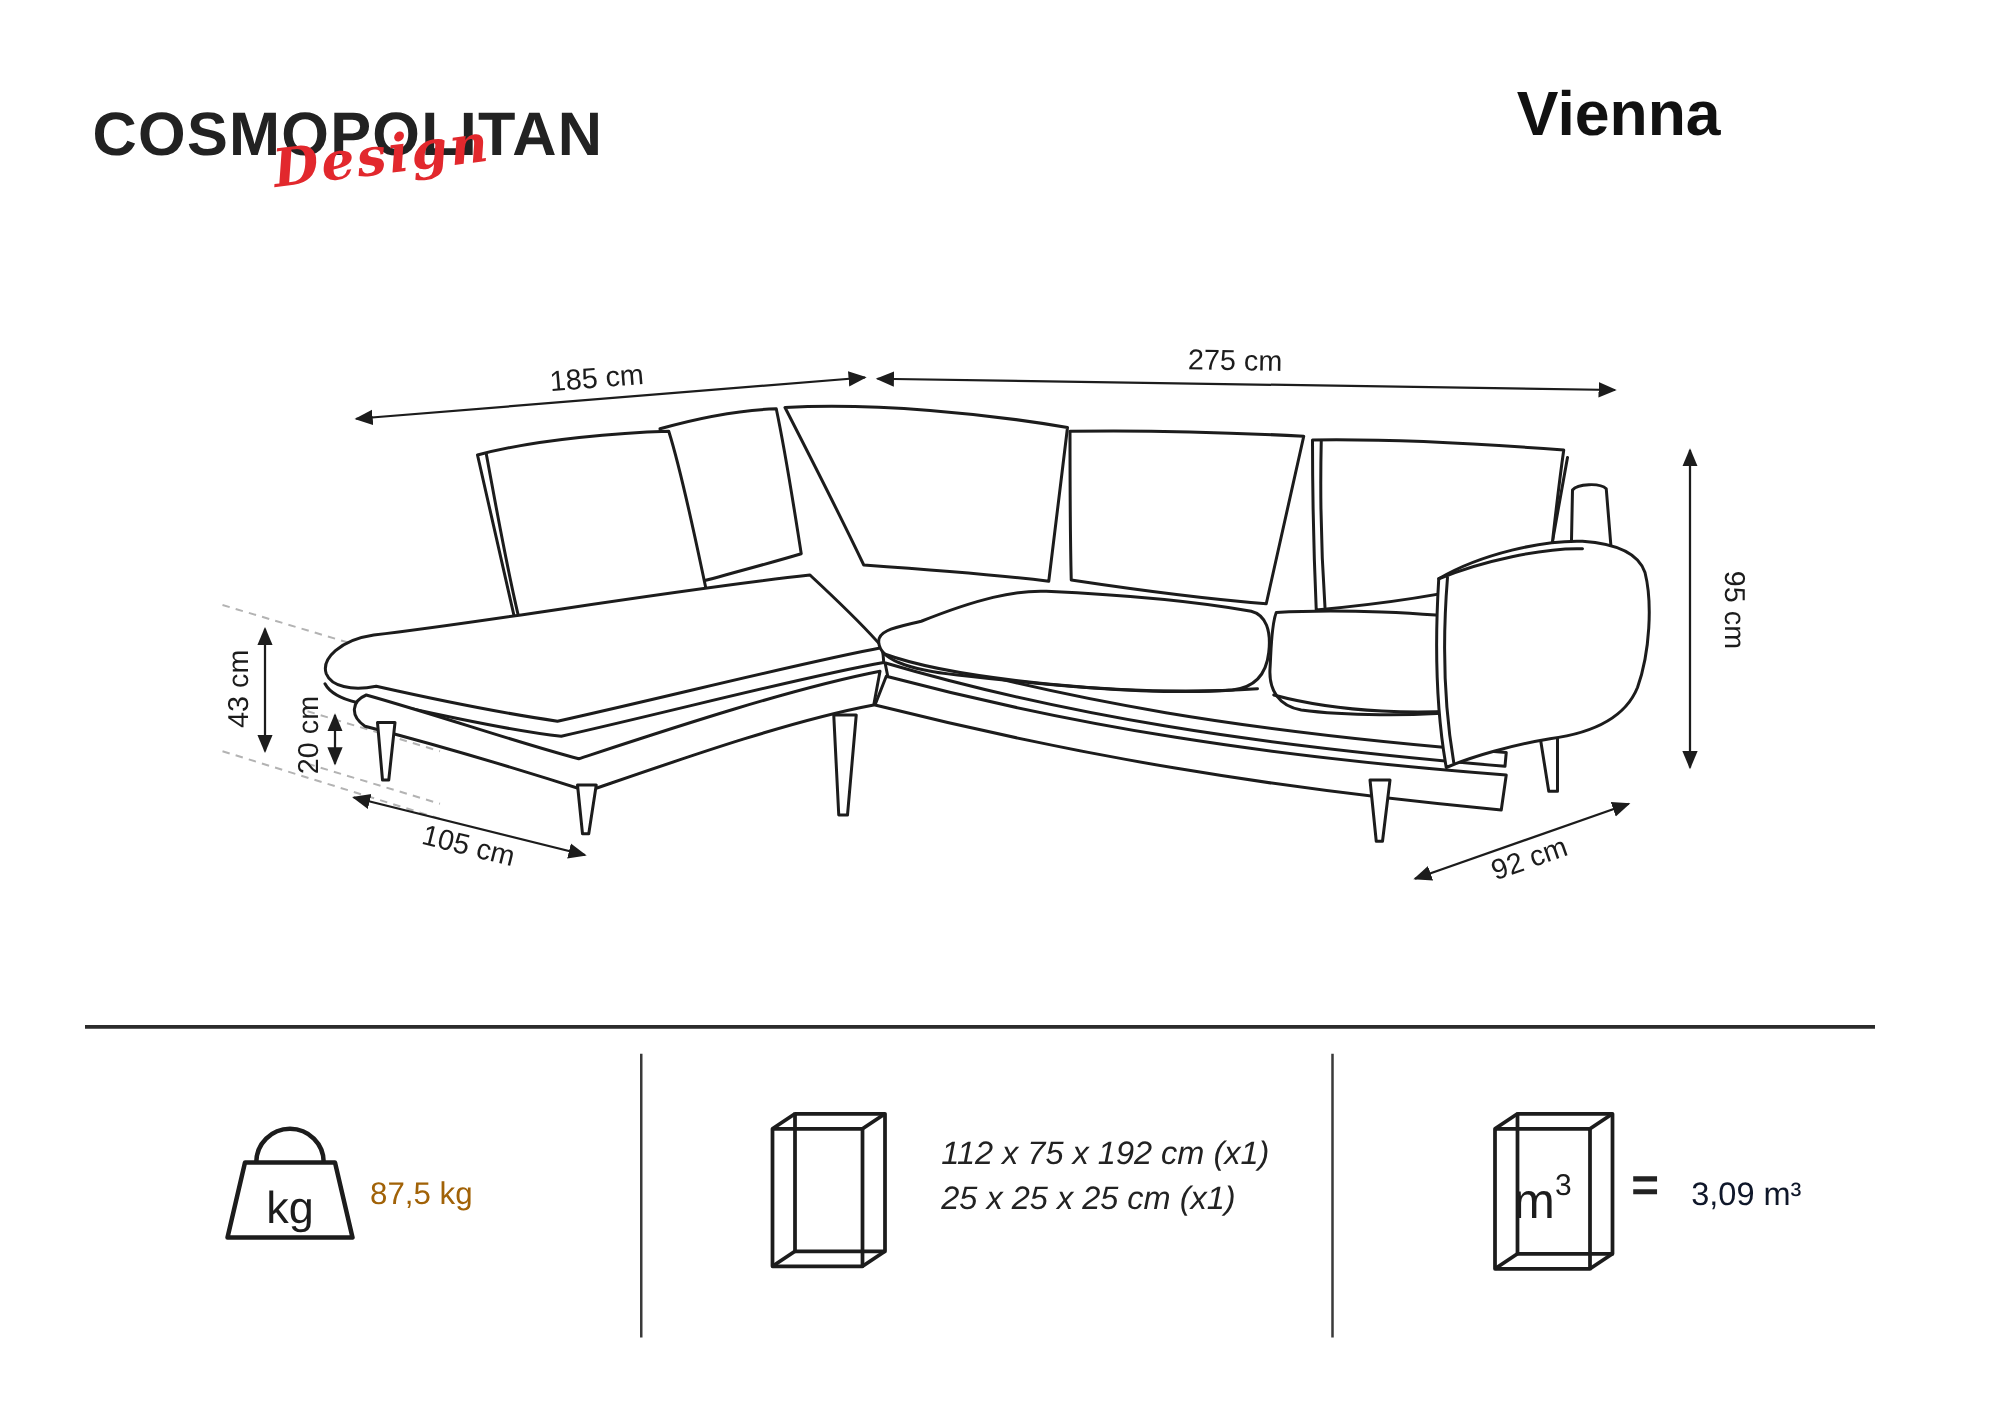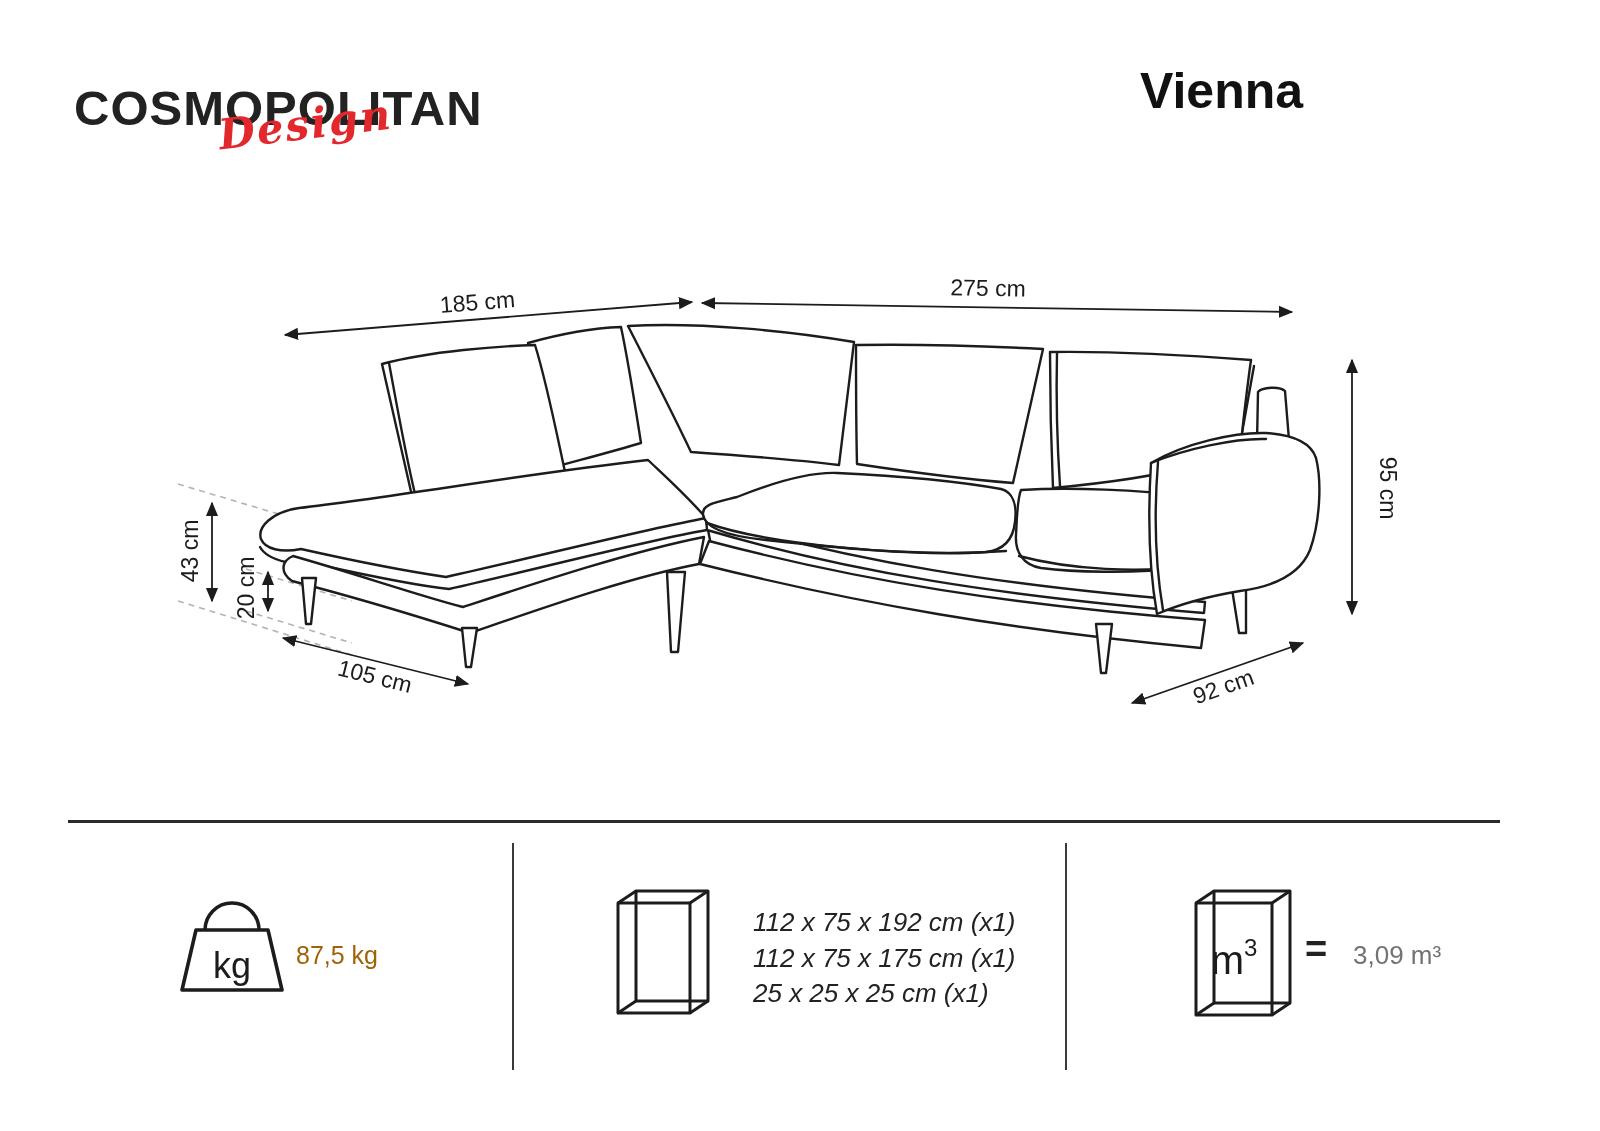--- a/index.html
+++ b/index.html
@@ -3,32 +3,32 @@
 <meta charset="utf-8">
 <style>
   html,body{margin:0;padding:0;background:#fff;}
   body{width:1600px;height:1131px;position:relative;overflow:hidden;
        font-family:"Liberation Sans", sans-serif;color:#1c1c1c;}
   .abs{position:absolute;}
   
   .brand{left:74px;top:80px;font-size:49px;font-weight:800;letter-spacing:1px;color:#222;white-space:nowrap;}
   .brand-script{left:218px;top:100px;font-family:"DejaVu Serif", serif;font-style:italic;font-weight:700;
       font-size:42px;color:#e2282d;transform:rotate(-7deg);letter-spacing:2px;white-space:nowrap;}
-  .product-title{left:1140px;top:62px;width:310px;text-align:left;font-size:50px;font-weight:bold;color:#111;}
+  .product-title{left:1140px;top:62px;width:310px;text-align:center;font-size:50px;font-weight:bold;color:#111;}
   
   svg text{font-family:"Liberation Sans", sans-serif;}
   .dimlabel{font-size:23px;fill:#1c1c1c;}
   
   .divider{left:68px;top:820px;width:1432px;height:3px;background:#2b2b2b;}
   .vsep{width:2px;background:#3a3a3a;top:843px;height:227px;}
   .vsep1{left:512px;} .vsep2{left:1065px;}
   .weight-value{left:296px;top:941px;font-size:25px;color:#a16207;}
   .pkg-lines{left:753px;top:905px;font-size:26px;line-height:35.5px;color:#222;font-style:italic;}
   .vol-equals{left:1305px;top:928px;font-size:38px;font-weight:bold;color:#222;}
-  .vol-value{left:1353px;top:940px;font-size:26px;color:#737373;}
+  .vol-value{left:1353px;top:940px;font-size:26px;color:#0f172a;}
 </style>
 </head>
 <body>
 
 <div class="abs brand">COSMOPOLITAN</div>
 <div class="abs brand-script">Design</div>
 <div class="abs product-title">Vienna</div>
 
 <svg class="abs" style="left:0;top:0;" width="1600" height="810" viewBox="0 0 1600 810">
   <defs>
@@ -121,21 +121,20 @@
     <rect x="10" y="21" width="72" height="110"></rect>
     <rect x="28" y="9" width="72" height="110"></rect>
     <line x1="10" y1="21" x2="28" y2="9"></line>
     <line x1="82" y1="21" x2="100" y2="9"></line>
     <line x1="10" y1="131" x2="28" y2="119"></line>
     <line x1="82" y1="131" x2="100" y2="119"></line>
   </g>
 </svg>
 <div class="abs pkg-lines">
   <div>112 x 75 x 192 cm (x1)</div>
-  <div>112 x 75 x 175 cm (x1)</div>
   <div>25 x 25 x 25 cm (x1)</div>
 </div>
 
 <svg class="abs" style="left:1188px;top:882px;" width="115" height="140" viewBox="0 0 115 140">
   <g stroke="#1c1c1c" stroke-width="3" fill="none" stroke-linejoin="round">
     <rect x="8" y="21" width="76" height="112"></rect>
     <rect x="26" y="9" width="76" height="112"></rect>
     <line x1="8" y1="21" x2="26" y2="9"></line>
     <line x1="84" y1="21" x2="102" y2="9"></line>
     <line x1="8" y1="133" x2="26" y2="121"></line>

